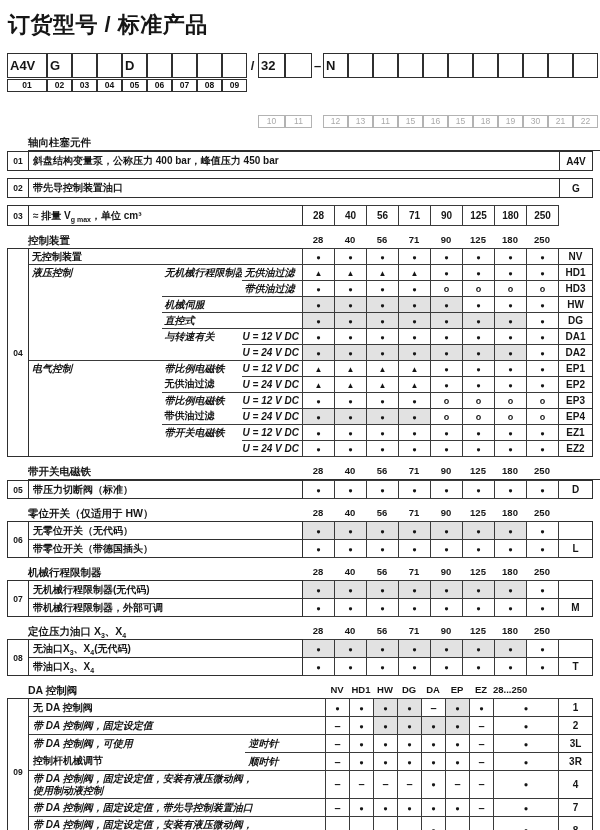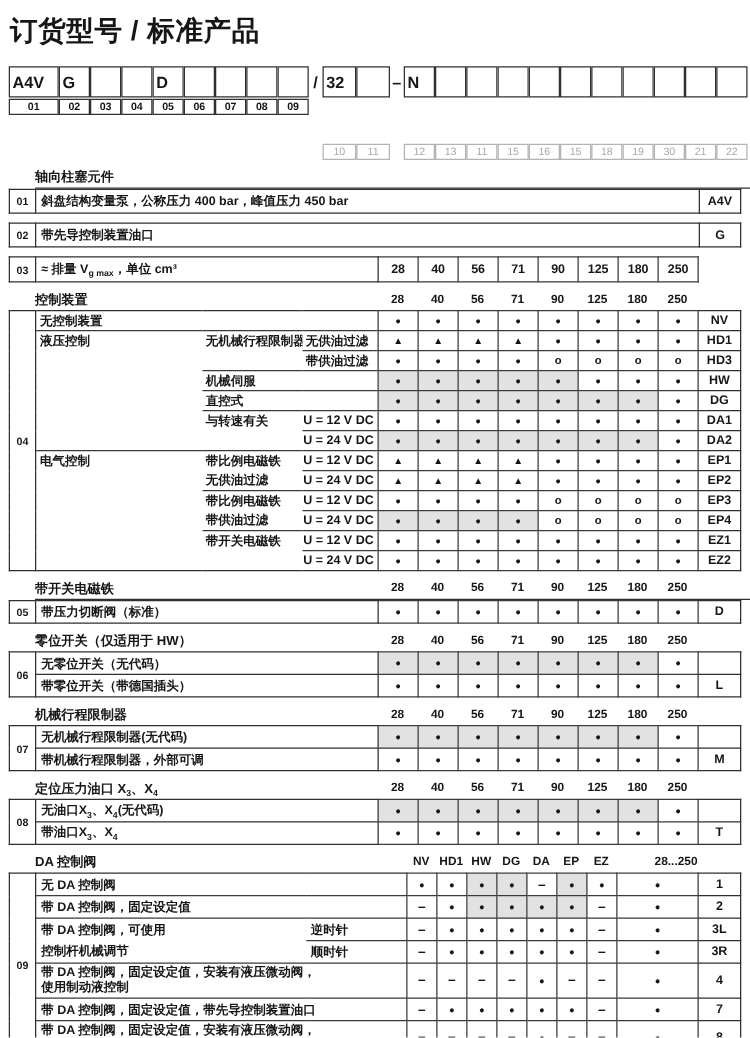--- a/index.html
+++ b/index.html
@@ -16,32 +16,32 @@
   .cb-num.s{width:25px;} .cb-num.m{width:27px;} .cb-num.w{width:40px;}
   .cb-num.act{border:1.2px solid #2f2f2f;color:#111;font-weight:bold;}
   .cb-num.inact{border:1px solid #b3b3b3;color:#a9a9a9;margin-top:36px;}
   .cb-gap{width:11px;}
   
   .section{margin-top:7px;}
   .sec-head{position:relative;margin-left:21px;height:15px;line-height:14px;font-size:10.5px;font-weight:bold;}
   .sec-head.u{border-bottom:1.5px solid #2f2f2f;}
   .strip{position:absolute;top:0;display:flex;font-size:9.5px;font-weight:bold;line-height:14px;}
   .strip.s8{left:274px;} .strip.sda{left:297px;}
-  .col32{width:32px;text-align:center;} .col24{width:24px;text-align:center;} .col65{width:65px;text-align:right;}
+  .col32{width:32px;text-align:center;} .col24{width:24px;text-align:center;} .col65{width:65px;text-align:left;}
   table.tbl{border-collapse:collapse;table-layout:fixed;width:585px;}
   table.bordered{border:1.6px solid #2f2f2f;}
   td{padding:0;box-sizing:border-box;font-size:10px;font-weight:bold;color:#161616;vertical-align:middle;}
   td.num{border:1.5px solid #2f2f2f;text-align:center;font-size:8.5px;}
   td.lbl{border:1.4px solid #2f2f2f;padding-left:4px;overflow:hidden;white-space:nowrap;}
   td.sym,td.szc{border:1.3px solid #3a3a3a;text-align:center;}
   td.code{border:1.4px solid #2f2f2f;text-align:center;}
   td.ghost{border:none;}
   td.ml{padding-left:3px;overflow:hidden;white-space:nowrap;}
   td.rr{text-align:right;padding-right:3px;padding-left:0;}
-  td.bt{border-top:1.3px solid #3a3a3a;}
+  td.bt{border-top:1.3px solid #3a3a3a;font-style:italic;}
   td.dlbl{padding-left:4px;overflow:hidden;}
   .sh{background:#e2e2e2;}
   .simple td{height:19px;} .sizes td{height:20px;} .matrix td{height:16px;}
   .rows8 td{height:18px;} .da td{height:18px;} .da tr.two td{height:28px;line-height:12px;}
   .s-dot{font-size:7.5px;} .s-tri{font-size:8px;} .s-circ{font-size:9px;} .s-dash{font-size:11px;}
   sub{font-size:7px;}
 </style>
 </head>
 <body>
 

